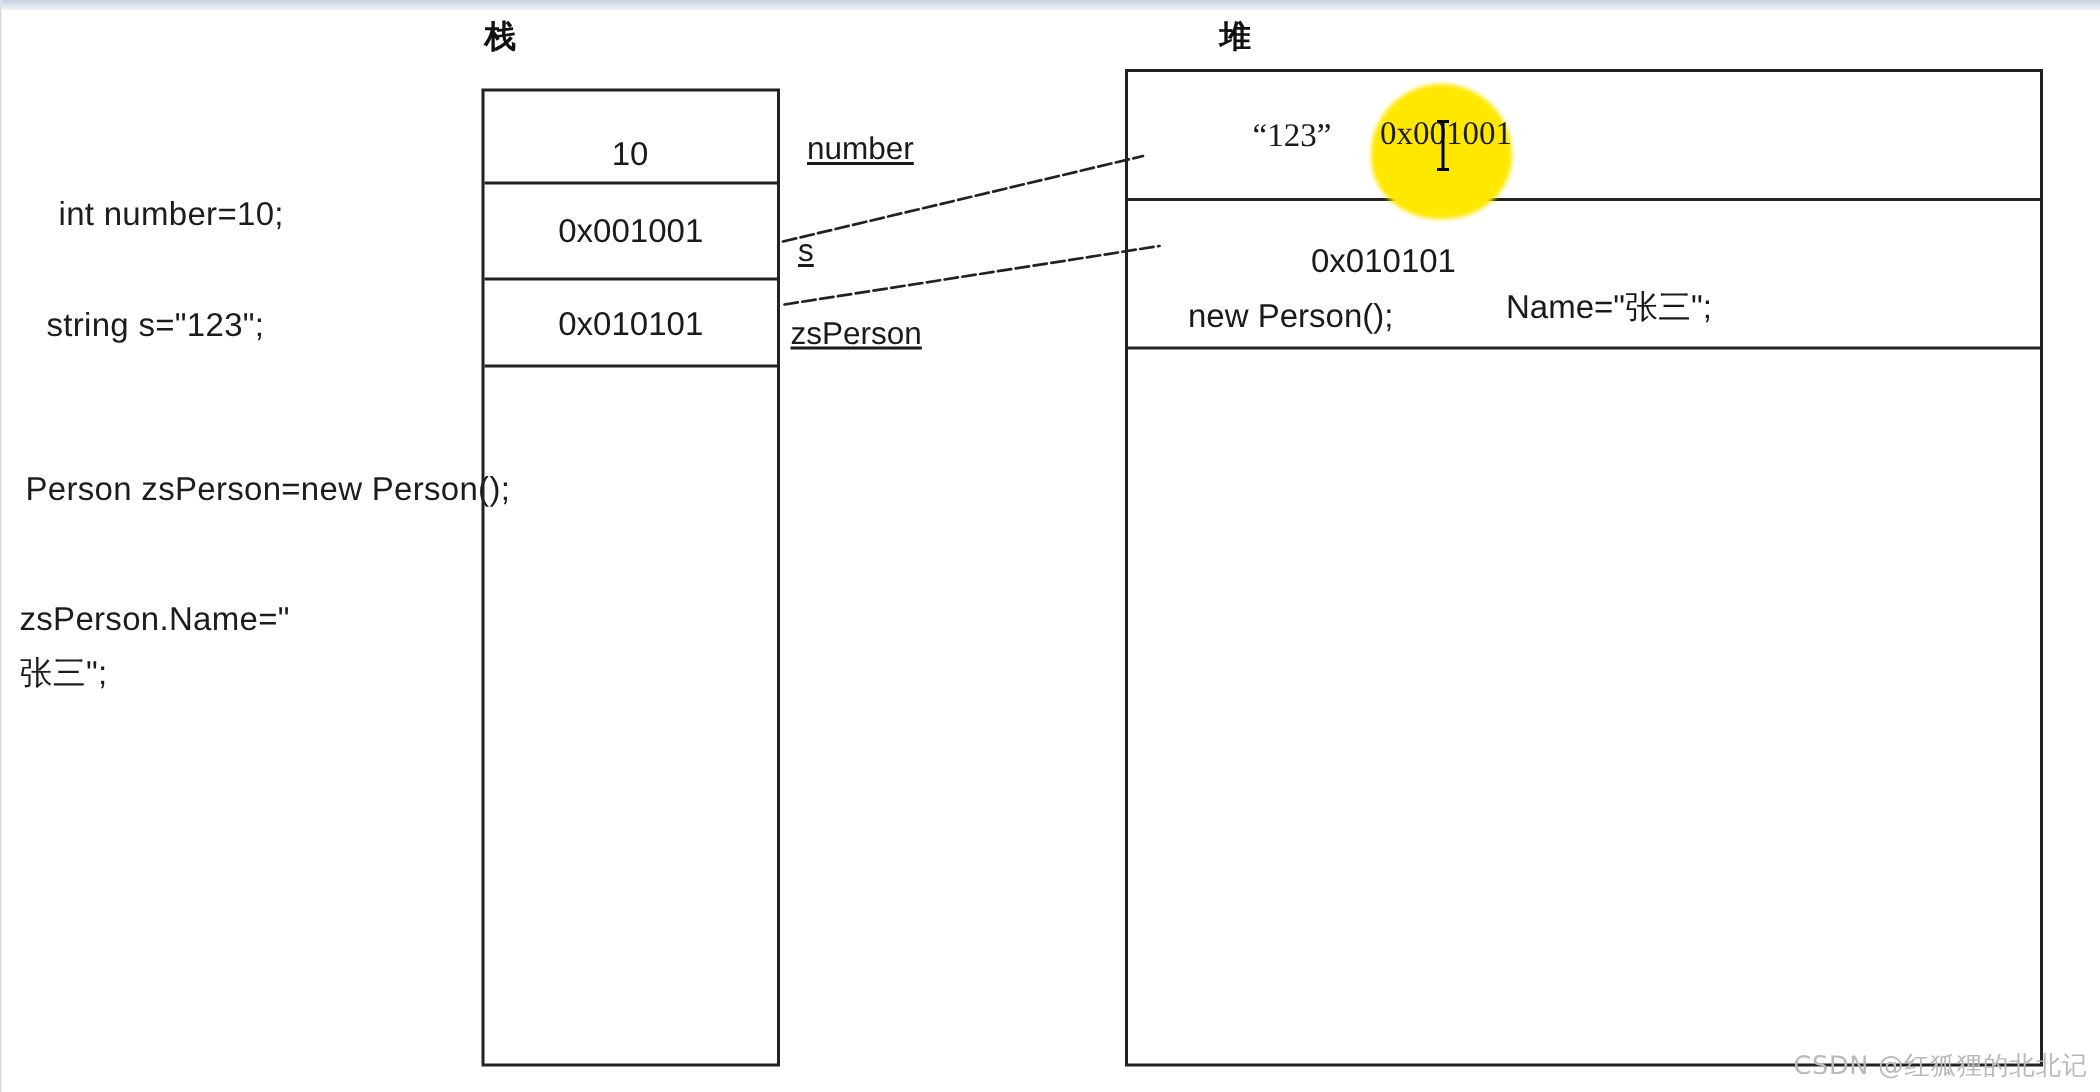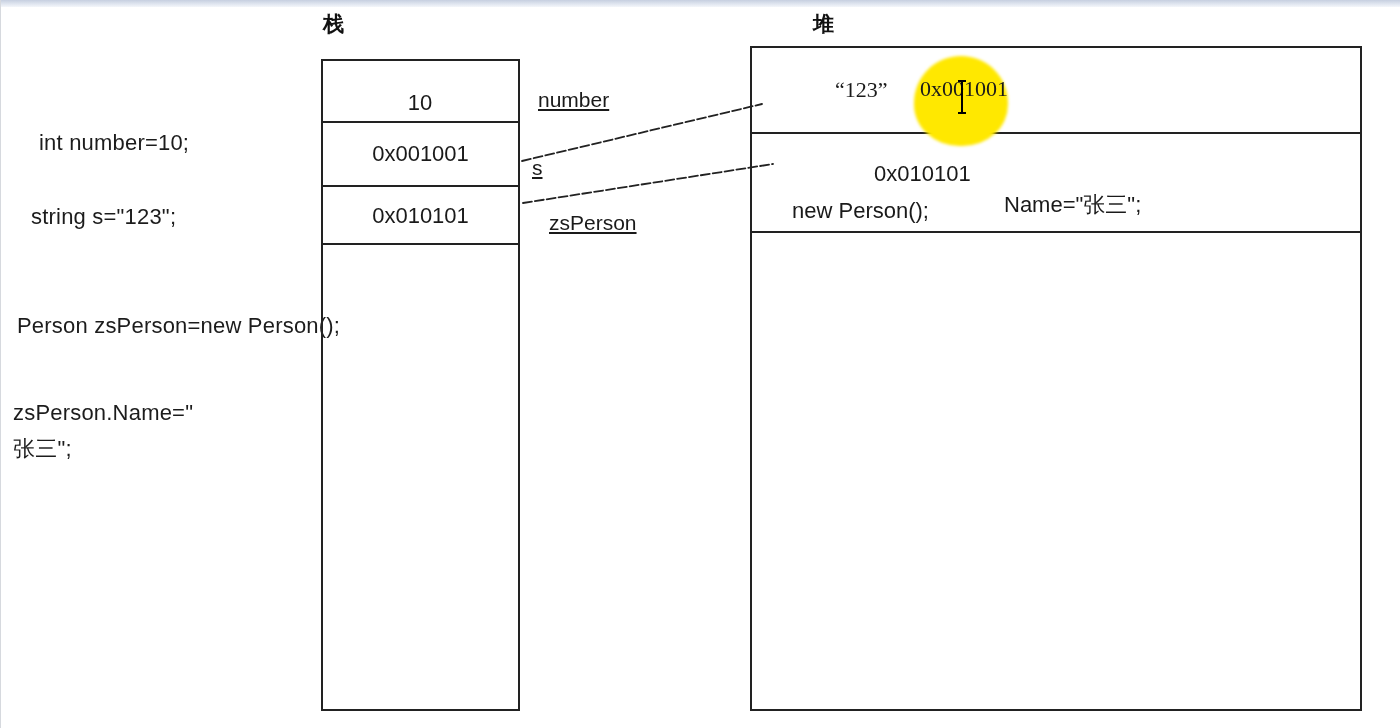--- a/index.html
+++ b/index.html
@@ -169,21 +169,21 @@
   <div class="txt cell-val" style="left:302px; top:92px; width:234px;">10</div>
 
   <div class="txt cell-val" style="left:322px; top:143px; width:195px;">0x001001</div>
 
   <div class="txt cell-val" style="left:322px; top:205px; width:195px;">0x010101</div>
 
   <div class="txt var-name" style="left:537px; top:89px;">number</div>
 
   <div class="txt var-name" style="left:531px; top:157px;">s</div>
 
-  <div class="txt var-name" style="left:548px; top:212px;">zsPerson</div>
+  <div class="txt var-name" style="left:526px; top:212px;">zsPerson</div>
 
   <div class="frame" style="left:749px; top:46px; width:612px; height:665px;"></div>
 
   <div class="divider" style="left:751px; top:132px; width:608px;"></div>
   <div class="divider" style="left:751px; top:231px; width:610px;"></div>
 
   <div class="txt heap-val above-blob" style="left:834px; top:79px;">“123”</div>
 
   <div class="txt heap-val above-blob" style="left:919px; top:78px;">0x001001</div>
 
@@ -199,14 +199,15 @@
 
     <line x1="521" y1="161" x2="761" y2="104" stroke="#222222" stroke-width="1.8" stroke-dasharray="9 3" stroke-linecap="round"></line>
 
     <line x1="522" y1="203" x2="772" y2="164" stroke="#222222" stroke-width="1.8" stroke-dasharray="9 3" stroke-linecap="round"></line>
   </svg>
 
   <svg id="text-cursor" viewBox="0 0 12 34" xmlns="http://www.w3.org/2000/svg">
     <path d="M2 1 H10 M6 1 V33 M2 33 H10" stroke="#000000" stroke-width="2" fill="none" stroke-linecap="butt"></path>
   </svg>
 
+  <div id="watermark">CSDN @红狐狸的北北记</div>
 
 </div>
 
 </body></html>

